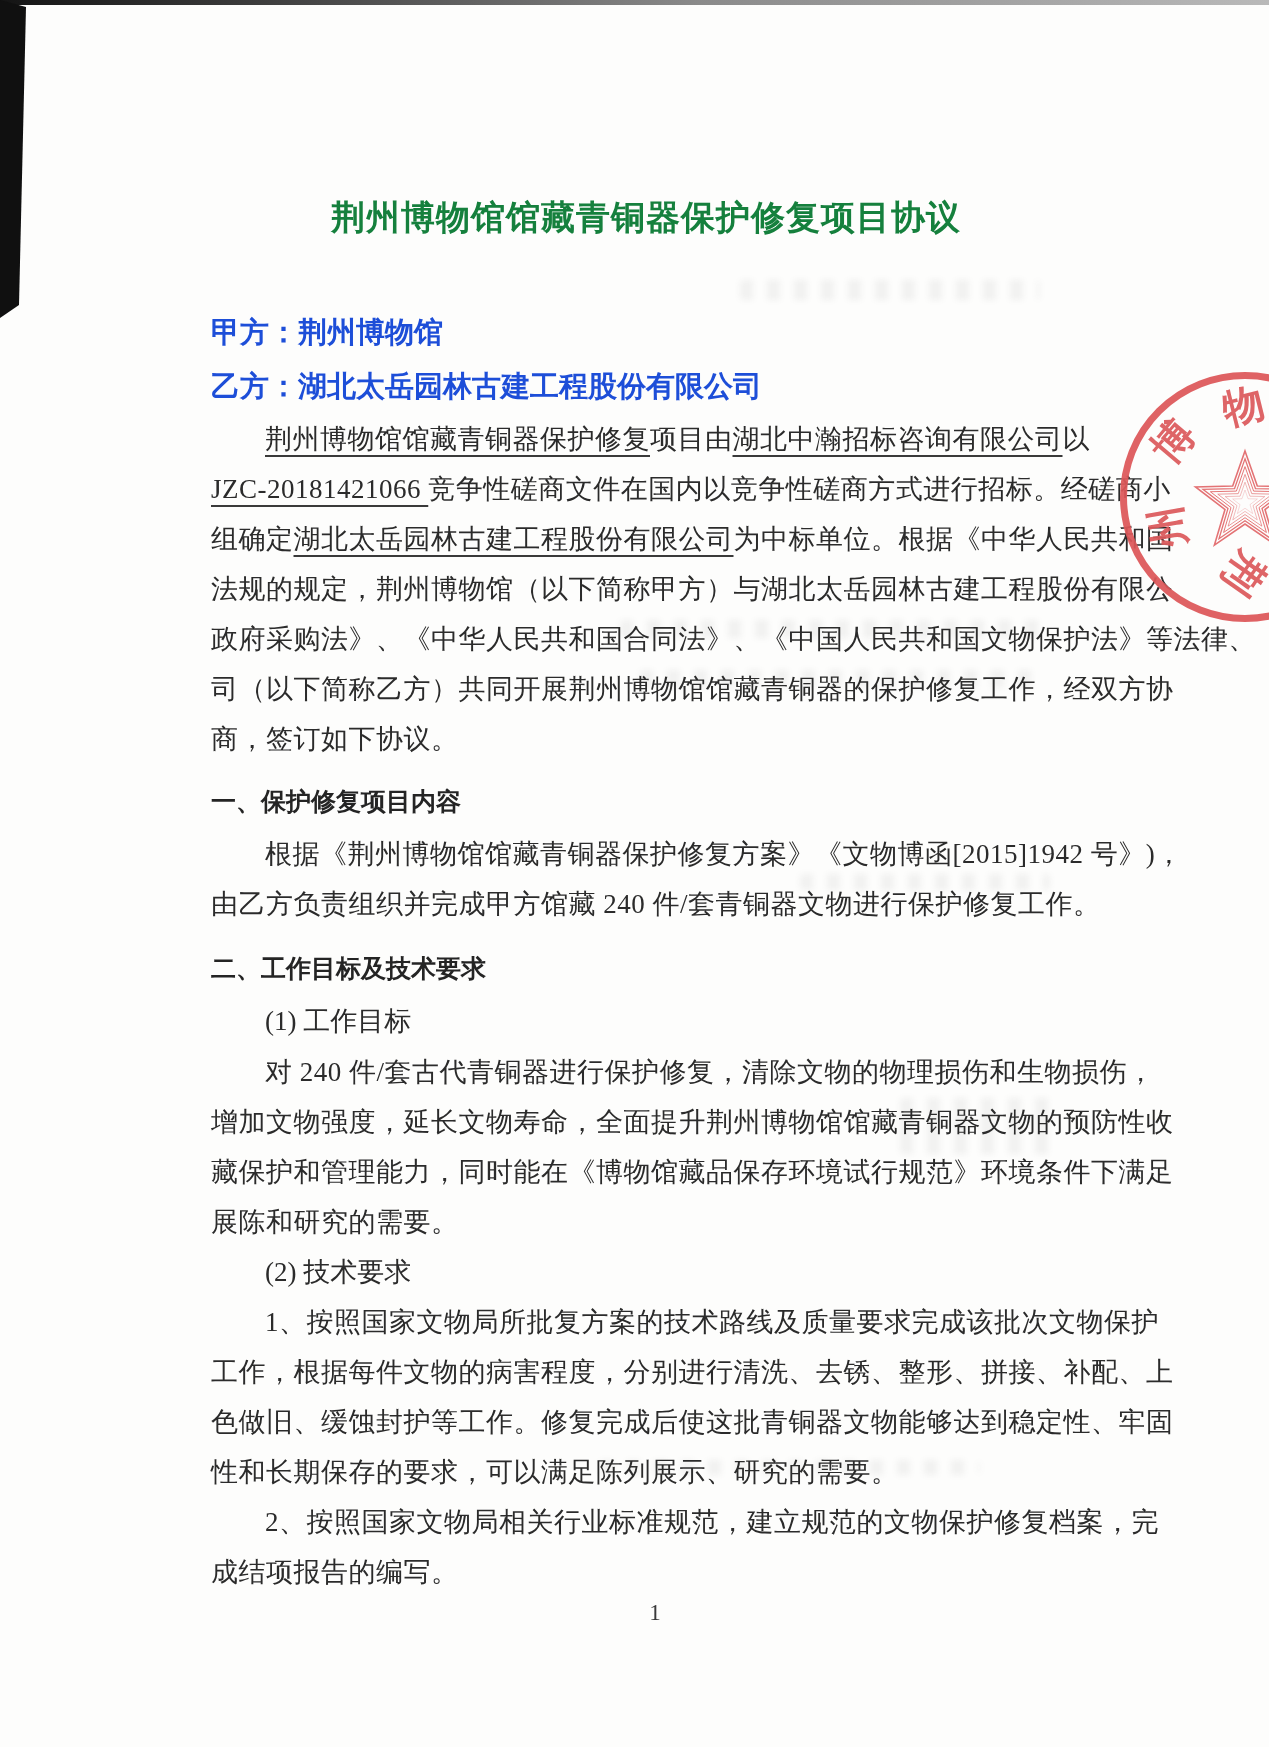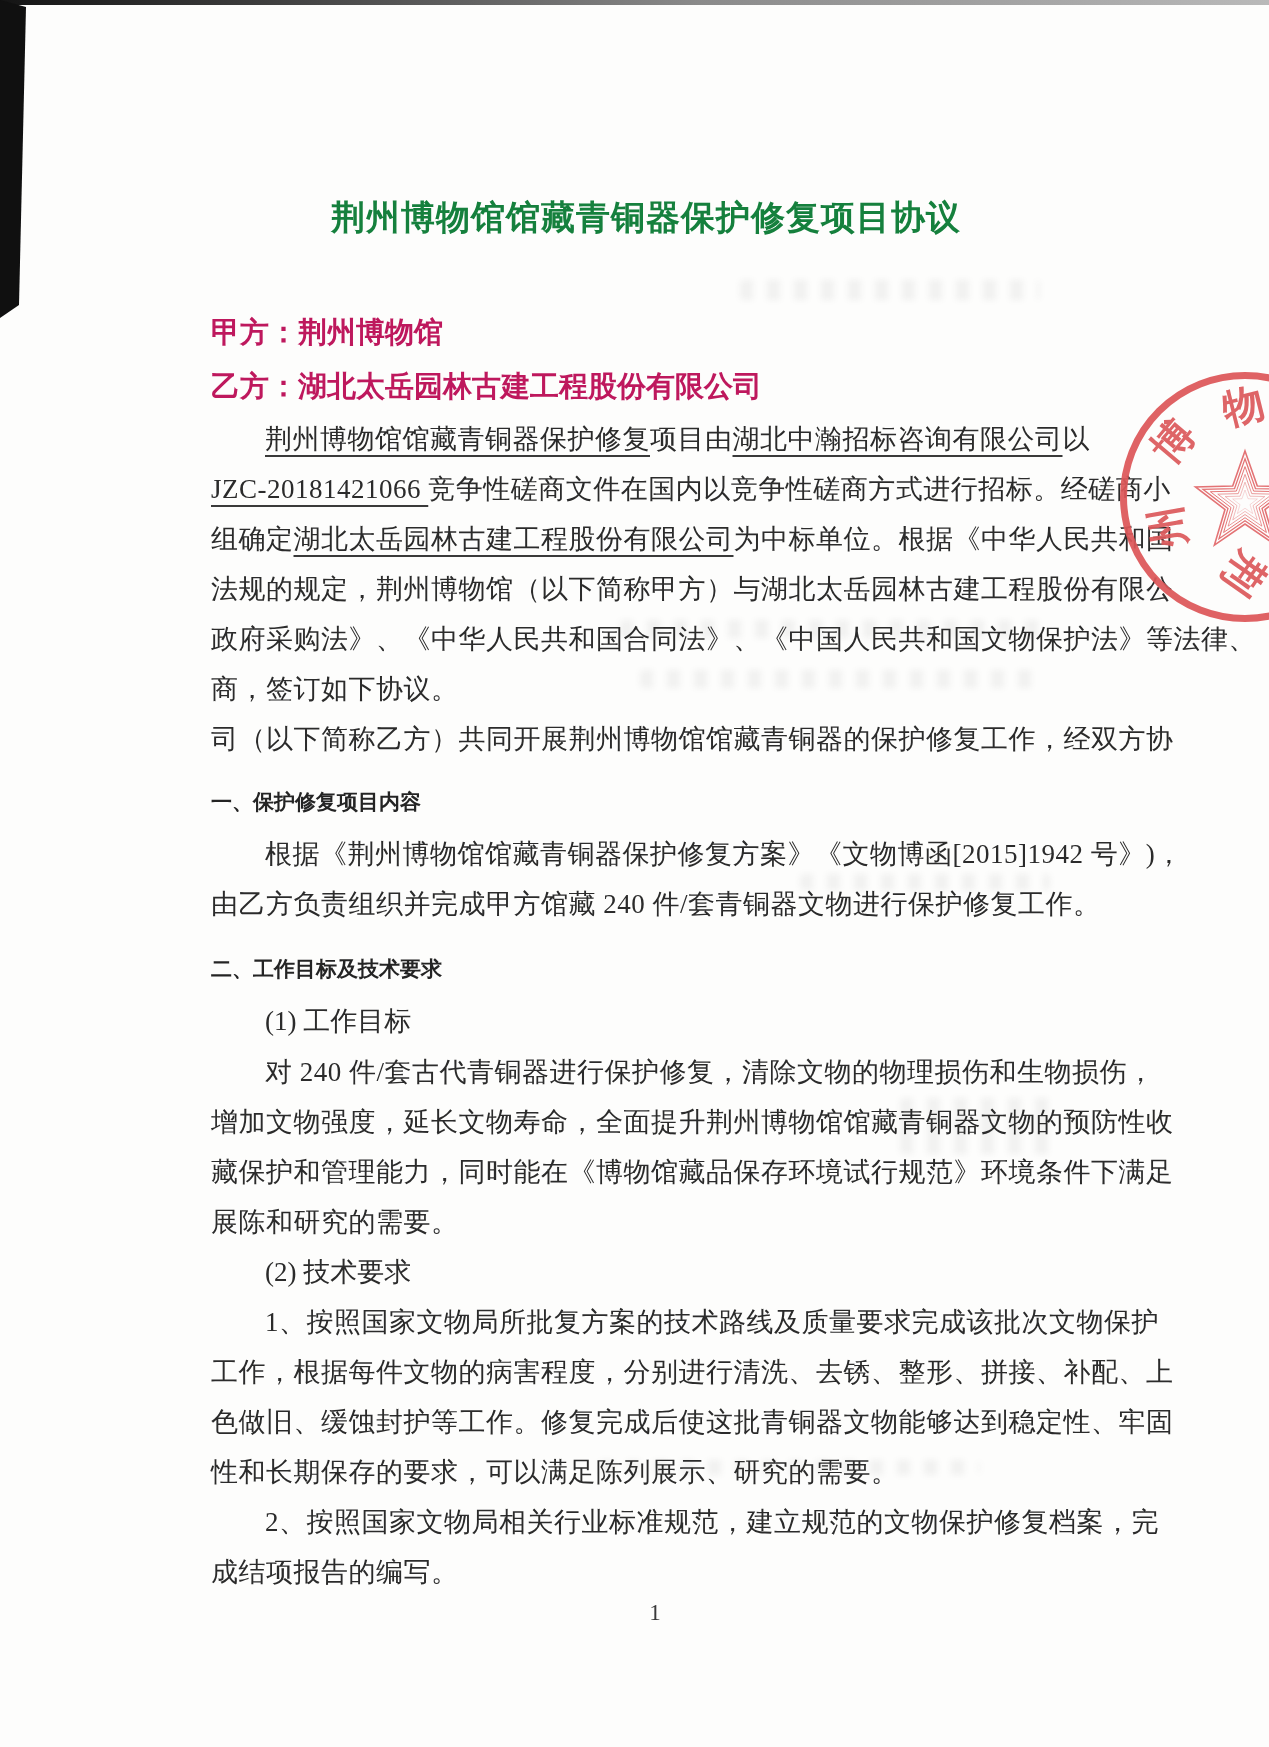--- a/index.html
+++ b/index.html
@@ -19,25 +19,25 @@
   #edge-left{
     position:absolute;left:0;top:0;width:26px;height:318px;
     background:#101010;
     clip-path:polygon(0 0,26px 7px,19px 305px,0 318px);
   }
   
   .block{position:absolute;left:211px;width:870px;}
   .line{height:50px;line-height:50px;white-space:nowrap;font-size:27px;letter-spacing:0.5px;}
   .u{text-decoration:underline;text-underline-offset:7px;text-decoration-thickness:2px;text-decoration-color:#3a3a3a;}
   #title{top:193px;text-align:center;font-size:34px;font-weight:bold;letter-spacing:1px;height:50px;line-height:50px;color:#15803d;}
-  .party{height:54px;line-height:54px;font-size:29px;font-weight:bold;white-space:nowrap;color:#be185d;}
+  .party{height:54px;line-height:54px;font-size:29px;font-weight:bold;white-space:nowrap;color:#1d4ed8;}
   #party-a{top:305px;}
   #party-b{top:359px;}
   #intro{top:414px;}
-  .heading{height:50px;line-height:50px;font-size:21px;font-weight:bold;white-space:nowrap;color:#242424;}
+  .heading{height:50px;line-height:50px;font-size:25px;font-weight:bold;white-space:nowrap;color:#242424;}
   #h1{top:777px;}
   #s1p{top:829px;}
   #h2{top:944px;}
   .sub{height:50px;line-height:50px;font-size:27px;white-space:nowrap;}
   #sub1{top:996px;padding-left:54px;}
   #s2-goal{top:1047px;}
   #sub2{top:1247px;padding-left:54px;}
   #s2-tech{top:1297px;}
   #intro .line:nth-child(1){padding-left:54px;}
   #s1p .line:nth-child(1){padding-left:54px;}
@@ -84,22 +84,22 @@
 
 <div id="party-a" class="block party">甲方：荆州博物馆</div>
 <div id="party-b" class="block party">乙方：湖北太岳园林古建工程股份有限公司</div>
 
 <div id="intro" class="block">
     <div class="line"><span class="u">荆州博物馆馆藏青铜器保护修复</span><span>项目由</span><span class="u">湖北中瀚招标咨询有限公司</span><span>以</span></div>
     <div class="line"><span class="u">JZC-20181421066 </span><span>竞争性磋商文件在国内以竞争性磋商方式进行招标。经磋商小</span></div>
     <div class="line"><span>组确定</span><span class="u">湖北太岳园林古建工程股份有限公司</span><span>为中标单位。根据《中华人民共和国</span></div>
     <div class="line"><span>法规的规定，荆州博物馆（以下简称甲方）与湖北太岳园林古建工程股份有限公</span></div>
     <div class="line"><span>政府采购法》、《中华人民共和国合同法》、《中国人民共和国文物保护法》等法律、</span></div>
+    <div class="line"><span>司（以下简称乙方）共同开展荆州博物馆馆藏青铜器的保护修复工作，经双方协</span></div>
     <div class="line"><span>商，签订如下协议。</span></div>
-    <div class="line"><span>司（以下简称乙方）共同开展荆州博物馆馆藏青铜器的保护修复工作，经双方协</span></div>
   </div>
 
 <div id="h1" class="block heading">一、保护修复项目内容</div>
 <div id="s1p" class="block">
     <div class="line"><span>根据《荆州博物馆馆藏青铜器保护修复方案》《文物博函[2015]1942 号》)，</span></div>
     <div class="line"><span>由乙方负责组织并完成甲方馆藏 240 件/套青铜器文物进行保护修复工作。</span></div>
   </div>
 
 <div id="h2" class="block heading">二、工作目标及技术要求</div>
 <div id="sub1" class="block sub">(1) 工作目标</div>

